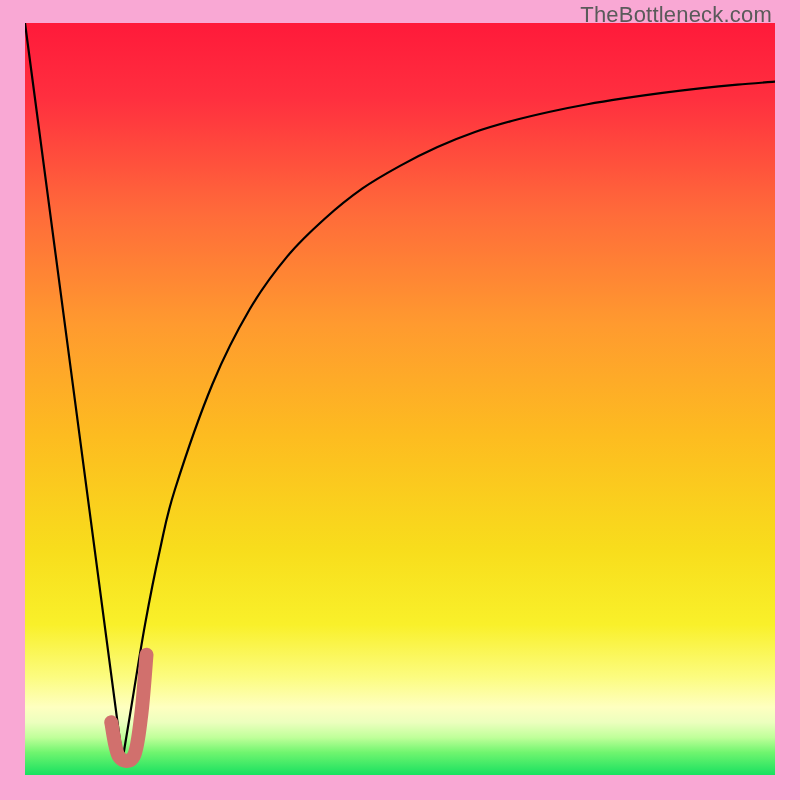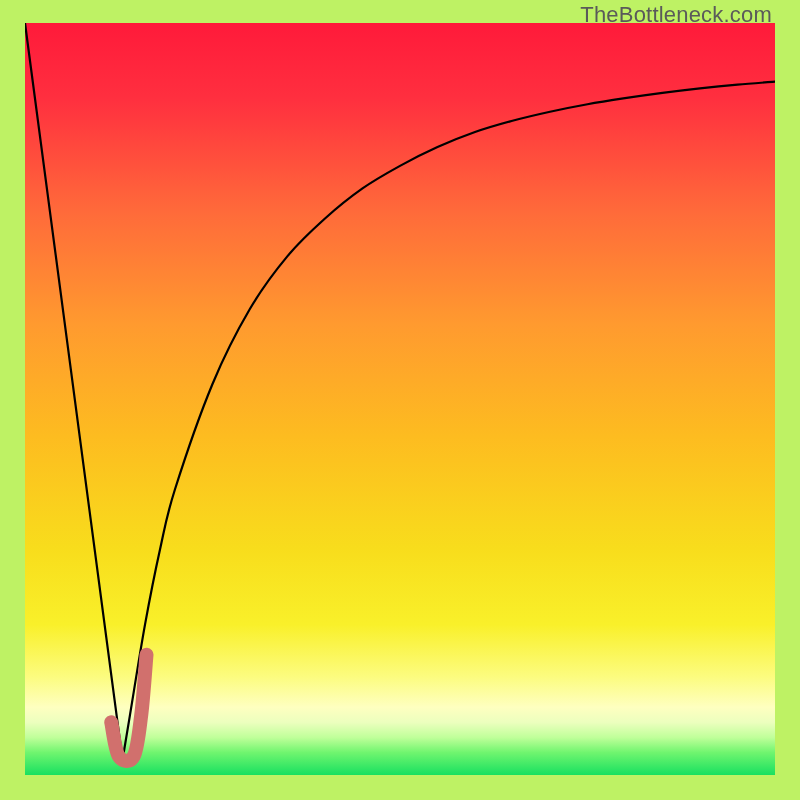--- a/index.html
+++ b/index.html
@@ -7,21 +7,21 @@
     padding: 0;
     width: 800px;
     height: 800px;
     overflow: hidden;
     font-family: Arial, Helvetica, sans-serif;
   }
   .frame {
     position: relative;
     width: 800px;
     height: 800px;
-    background: #bef264;
+    background: #f9a8d4;
   }
   .plot-area {
     position: absolute;
     left: 25px;
     top: 23px;
     width: 750px;
     height: 752px;
   }
   .watermark {
     position: absolute;

